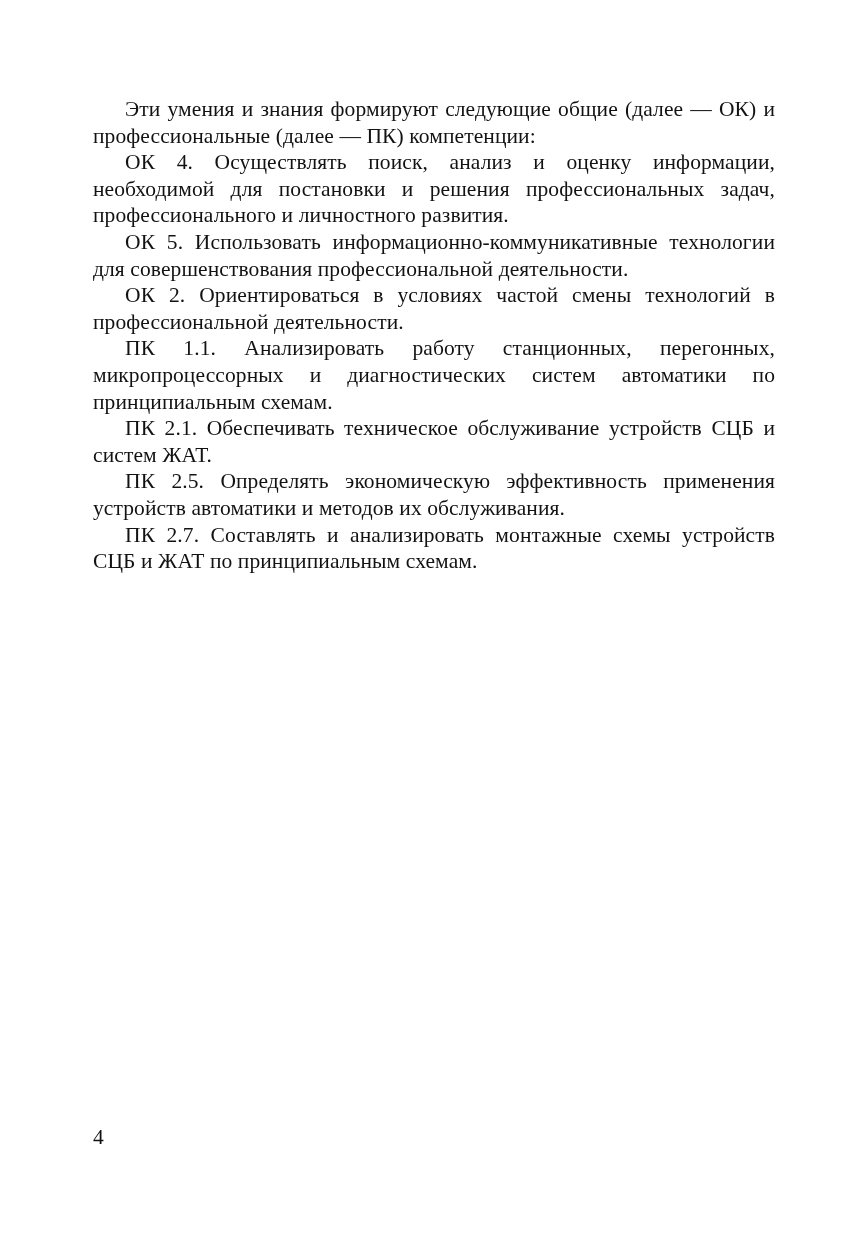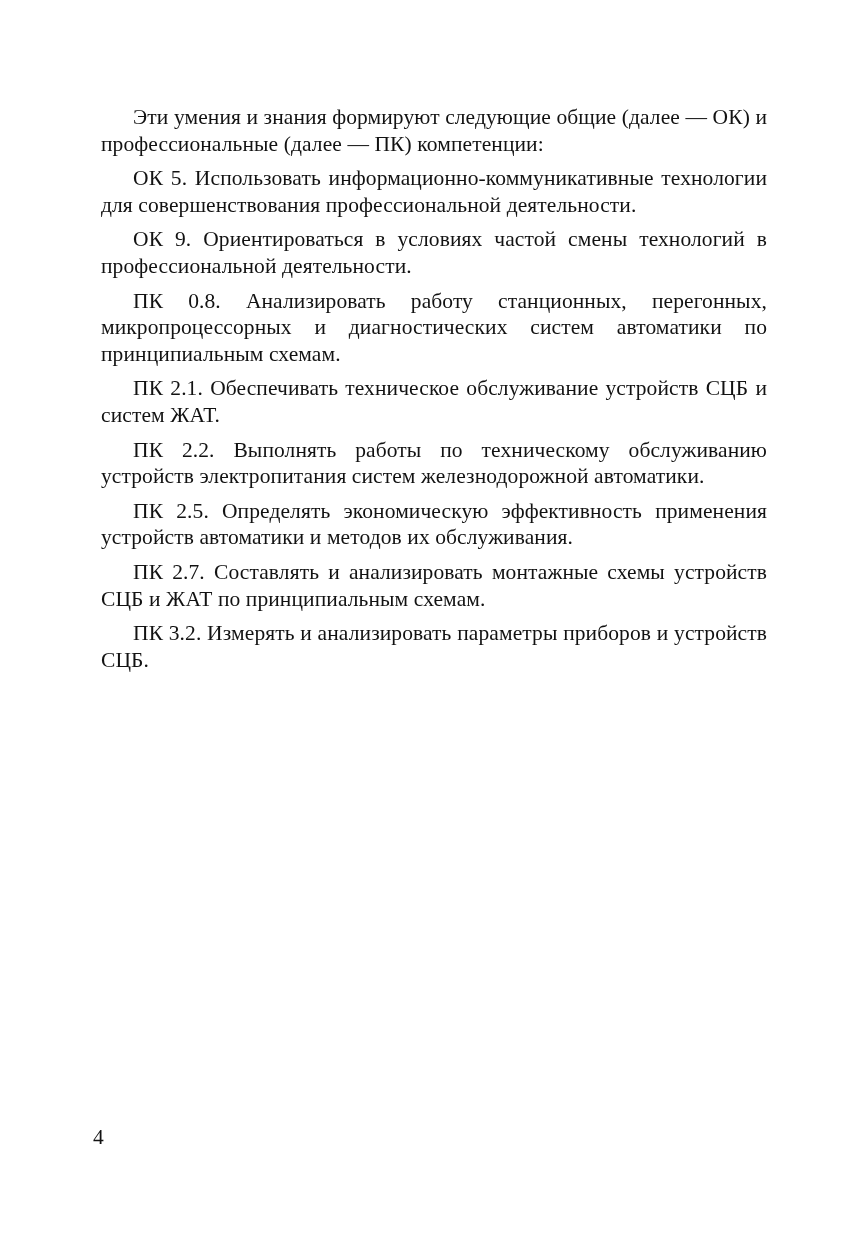--- a/index.html
+++ b/index.html
@@ -24,40 +24,39 @@
     position: absolute;
     left: 93px;
     top: 96px;
     width: 682px;
     font-size: 21.5px;
     line-height: 26.6px;
     text-align: justify;
     letter-spacing: 0.1px;
   }
   .para {
-    margin: 8px;
+    margin: 0;
     text-indent: 32px;
   }
   .page-number {
     position: absolute;
     left: 93px;
     top: 1124px;
     font-size: 21.5px;
     line-height: 26.6px;
   }
 </style>
 </head>
 <body>
 
 <div class="page">
   <div class="text-block">
     <p class="para">Эти умения и знания формируют следующие общие (далее — ОК) и профессиональные (далее — ПК) компетенции:</p>
+    <p class="para">ОК 4. Осуществлять поиск, анализ и оценку информации, необходимой для постановки и решения профессиональных задач, профессионального и личностного развития.</p>
     <p class="para">ОК 5. Использовать информационно-коммуникативные технологии для совершенствования профессиональной деятельности.</p>
-    <p class="para">ОК 9. Ориентироваться в условиях частой смены технологий в профессиональной деятельности.</p>
-    <p class="para">ПК 0.8. Анализировать работу станционных, перегонных, микропроцессорных и диагностических систем автоматики по принципиальным схемам.</p>
+    <p class="para">ОК 2. Ориентироваться в условиях частой смены технологий в профессиональной деятельности.</p>
+    <p class="para">ПК 1.1. Анализировать работу станционных, перегонных, микропроцессорных и диагностических систем автоматики по принципиальным схемам.</p>
     <p class="para">ПК 2.1. Обеспечивать техническое обслуживание устройств СЦБ и систем ЖАТ.</p>
-    <p class="para">ПК 2.2. Выполнять работы по техническому обслуживанию устройств электропитания систем железнодорожной автоматики.</p>
     <p class="para">ПК 2.5. Определять экономическую эффективность применения устройств автоматики и методов их обслуживания.</p>
     <p class="para">ПК 2.7. Составлять и анализировать монтажные схемы устройств СЦБ и ЖАТ по принципиальным схемам.</p>
-    <p class="para">ПК 3.2. Измерять и анализировать параметры приборов и устройств СЦБ.</p>
   </div>
   <div class="page-number">4</div>
 </div>
 
 </body></html>

